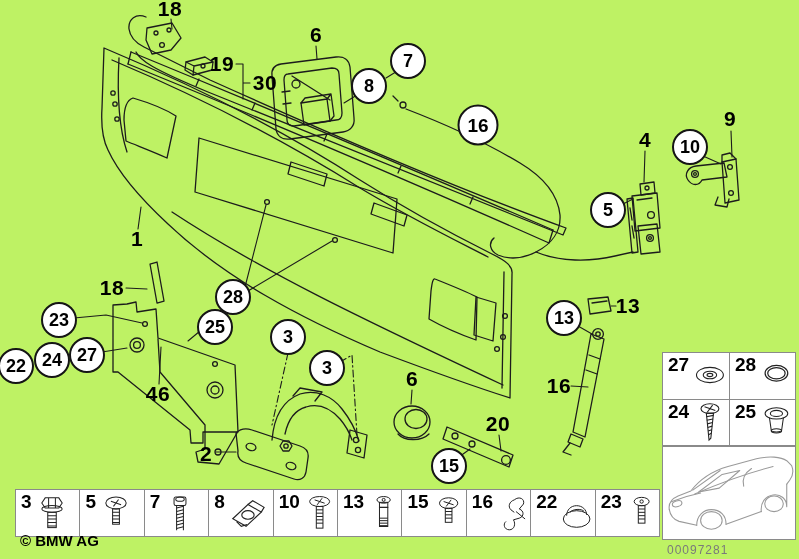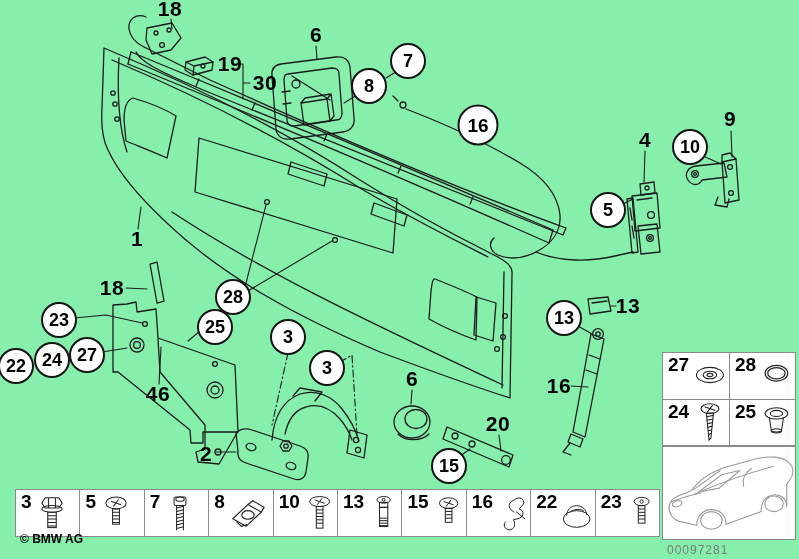--- a/index.html
+++ b/index.html
@@ -1,16 +1,16 @@
 <!DOCTYPE html>
 <html><head>
 <meta charset="utf-8">
 <style>
   html,body{margin:0;padding:0;background:#fff;}
-  .stage{position:relative;width:799px;height:559px;background:#86efac;overflow:hidden;
+  .stage{position:relative;width:799px;height:559px;background:#bef264;overflow:hidden;
          font-family:"Liberation Sans","DejaVu Sans",sans-serif;color:#000;}
   .art{position:absolute;left:0;top:0;}
   .co{position:absolute;transform:translate(-50%,-50%);font-weight:700;
       display:flex;align-items:center;justify-content:center;user-select:none;}
   .co.plain{font-size:21px;letter-spacing:0.5px;}
   .co.circ{width:32px;height:32px;border:2px solid #151515;border-radius:50%;
            background:#fff;font-size:18px;}
   .co.circ.big{width:37px;height:37px;font-size:19px;}
   .legend{position:absolute;left:15px;top:489px;width:645px;height:48px;
           display:flex;border:1px solid #8a8a8a;box-sizing:border-box;background:#fff;}
@@ -21,21 +21,21 @@
   .sidebox{position:absolute;left:662px;top:352px;width:134px;height:94px;
            border:1px solid #8a8a8a;box-sizing:border-box;display:grid;
            grid-template-columns:1fr 1fr;grid-template-rows:1fr 1fr;background:#fff;}
   .sidebox .cell{border-left:1px solid #8a8a8a;border-top:1px solid #8a8a8a;
                  display:flex;align-items:flex-start;padding:2px 1px 0 5px;
                  box-sizing:border-box;overflow:hidden;}
   .sidebox .cell:nth-child(1),.sidebox .cell:nth-child(2){border-top:none;}
   .sidebox .cell:nth-child(odd){border-left:none;}
   .carbox{position:absolute;left:662px;top:446px;width:134px;height:94px;
           border:1px solid #8a8a8a;box-sizing:border-box;background:#fff;}
-  .copyright{position:absolute;left:20px;top:532px;font-size:12px;font-weight:700;}
+  .copyright{position:absolute;left:20px;top:532px;font-size:15px;font-weight:700;}
   .diagcode{position:absolute;left:667px;top:543px;font-size:12px;color:#7a7a7a;
             letter-spacing:1px;}
   svg.ic{display:block;margin-left:3px;}
 </style>
 </head>
 <body>
 
 <div class="stage">
 
   <svg class="art" width="799" height="559" viewBox="0 0 799 559" fill="none" stroke="#1c1c1c" stroke-width="1.3" stroke-linecap="round" stroke-linejoin="round">
@@ -204,21 +204,21 @@
       <path d="M412,390 L411,404"></path>
       <path d="M459,457 L470,449"></path>
       <path d="M499,435 L501,451"></path>
       <path d="M578,326 L592,334"></path>
       <path d="M571,386 L588,387"></path>
       <path d="M616,306 L611,306"></path>
     </g>
   </svg>
 
   <div class="co plain" style="left:170px;top:9px">18</div>
-  <div class="co plain" style="left:230px;top:64px">19</div>
+  <div class="co plain" style="left:222px;top:64px">19</div>
   <div class="co plain" style="left:265px;top:83px">30</div>
   <div class="co plain" style="left:316px;top:35px">6</div>
   <div class="co circ" style="left:408px;top:61px">7</div>
   <div class="co circ" style="left:369px;top:86px">8</div>
   <div class="co circ big" style="left:478px;top:125px">16</div>
   <div class="co plain" style="left:645px;top:140px">4</div>
   <div class="co plain" style="left:730px;top:119px">9</div>
   <div class="co circ" style="left:690px;top:147px">10</div>
   <div class="co circ" style="left:608px;top:210px">5</div>
   <div class="co plain" style="left:137px;top:239px">1</div>

